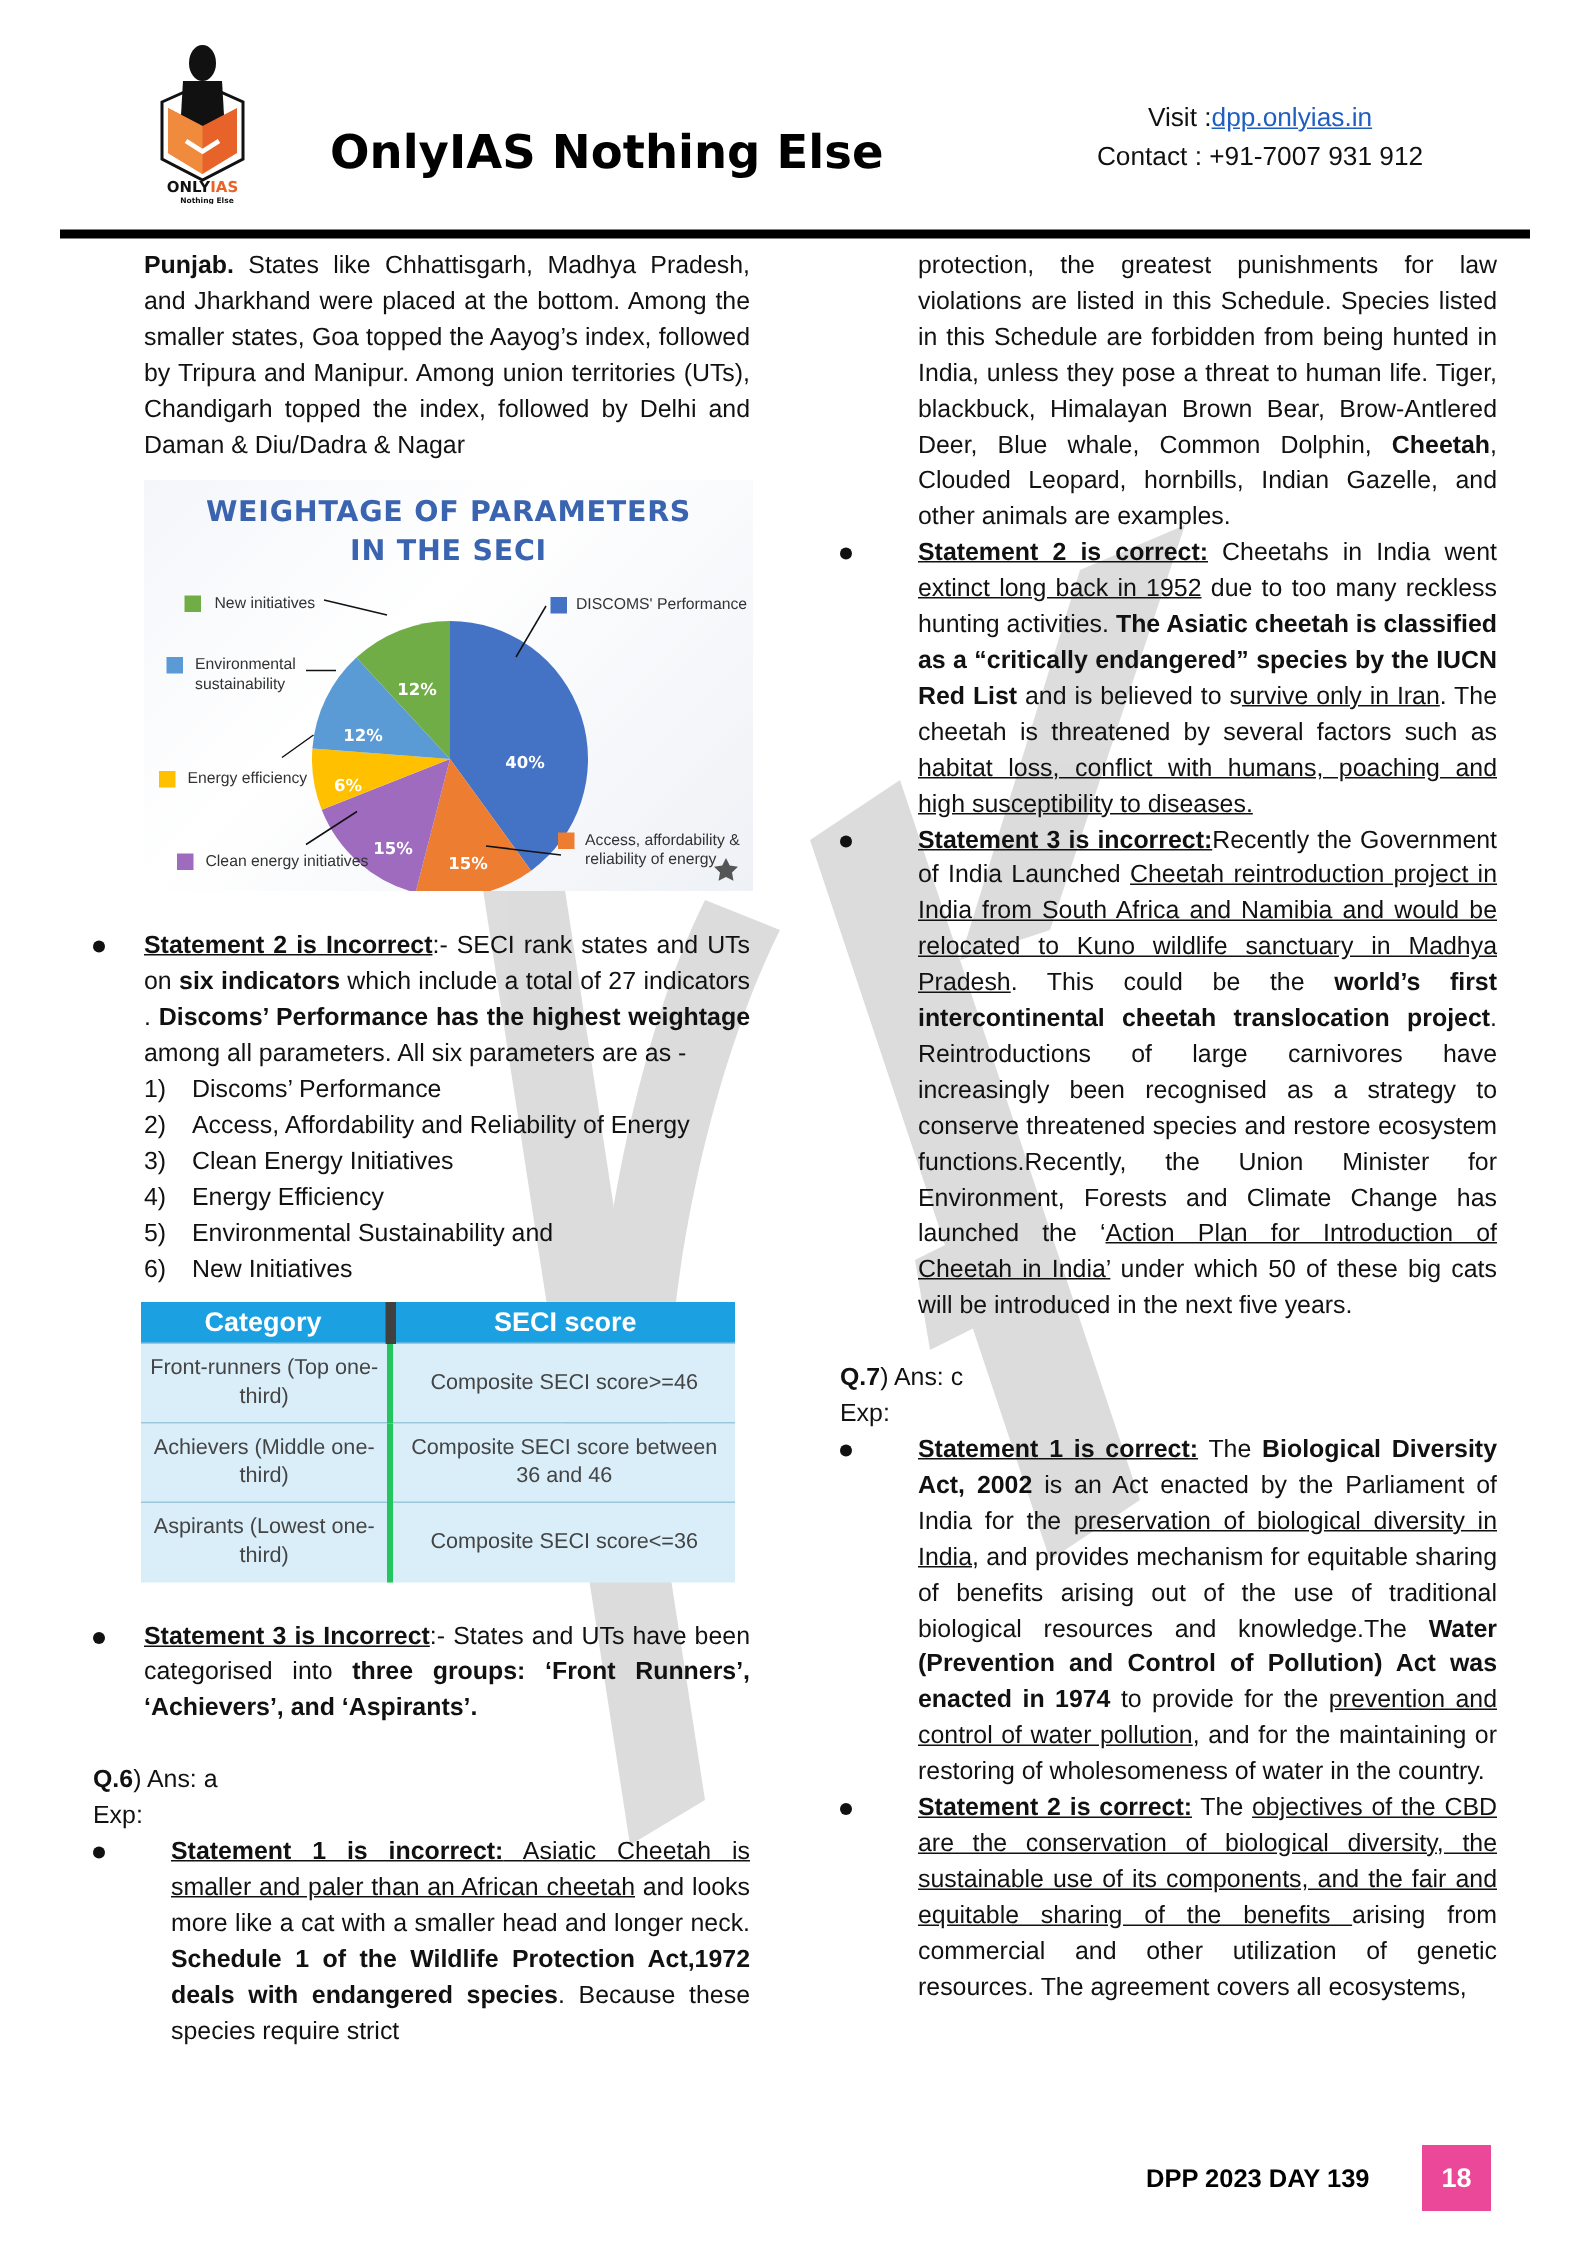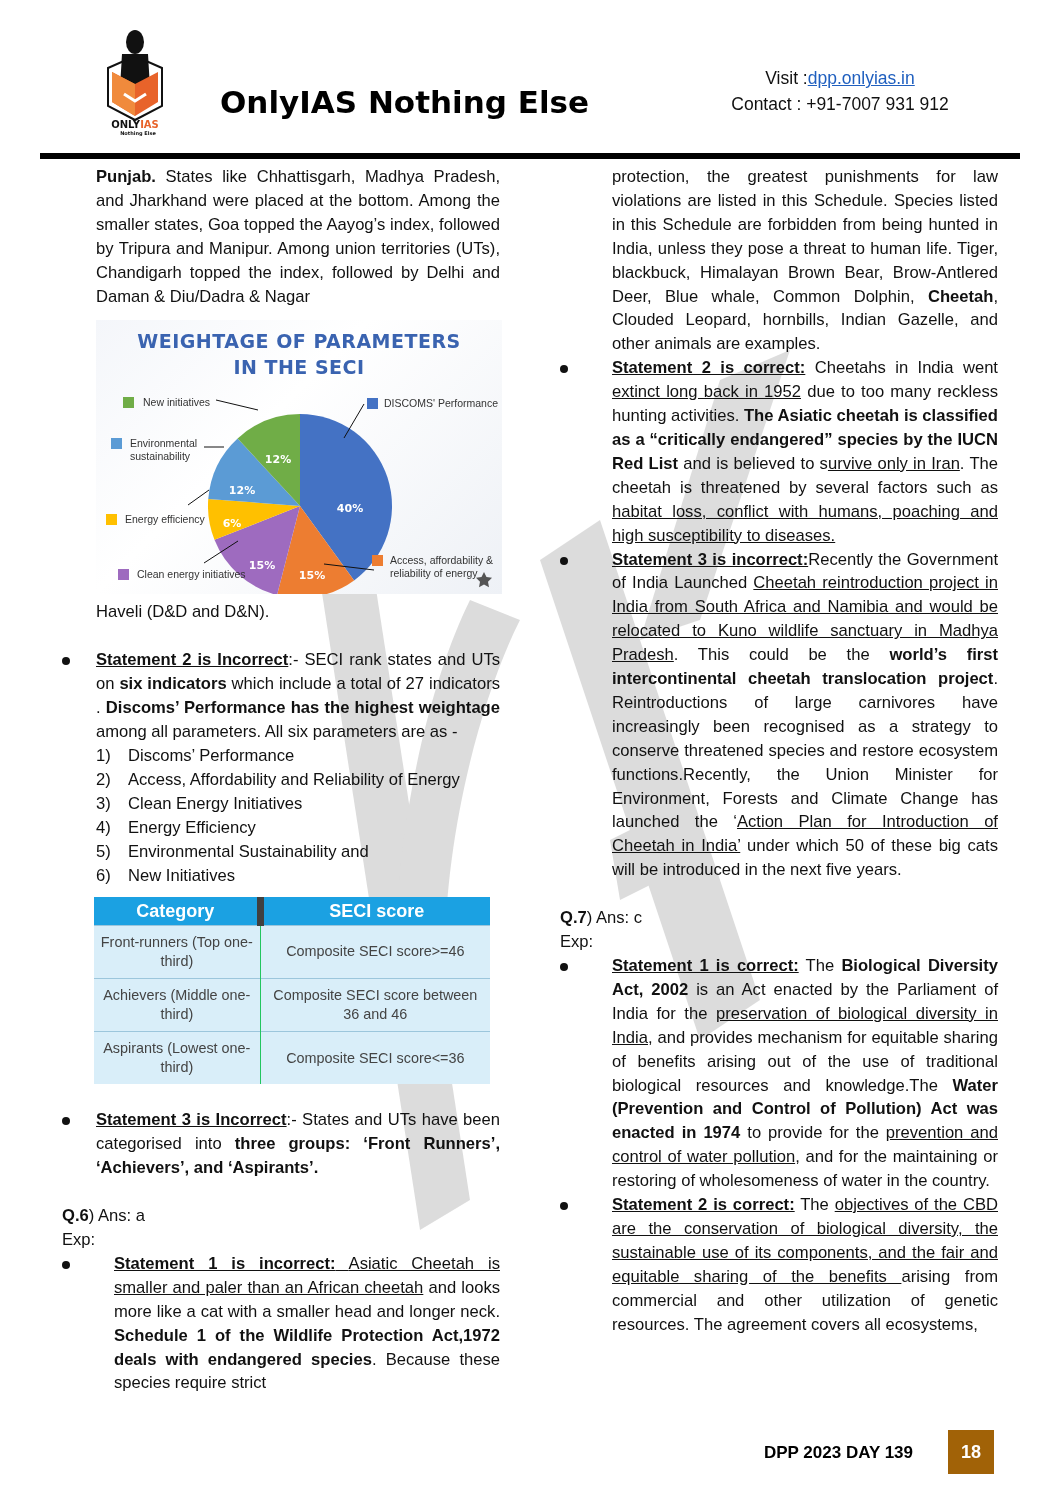--- a/index.html
+++ b/index.html
@@ -39,26 +39,26 @@
   .pct { font-family: "DejaVu Sans", sans-serif; font-weight: bold; font-size: 11px; fill: #fff; }
 
   
   .numlist { margin-left: 34px; }
   .numlist .li { display: flex; }
   .numlist .num { width: 32px; }
 
   
   .seci-table { margin-left: 32px; margin-top: 10px; width: 396px; border-collapse: collapse; font-size: 14.4px; line-height: 19px; color: #444; }
   .seci-table th { background: #1ba1e2; color: #fff; font-weight: bold; font-size: 18px; height: 28px; border-right: 7px solid #404040; }
-  .seci-table td { background: #d9eef9; text-align: center; height: 53px; border-top: 1px solid #9cc6dc; border-right: 1px solid #22c55e; padding: 2px 6px; }
+  .seci-table td { background: #d9eef9; text-align: center; height: 53px; border-top: 1px solid #9cc6dc; border-right: 4px solid #22c55e; padding: 2px 6px; }
   .seci-table td:last-child, .seci-table th:last-child { border-right: none; }
 
   
   .footer-label { position: absolute; left: 764px; top: 1443px; font-family: "Liberation Sans", sans-serif; font-weight: bold; font-size: 17px; color: #000; z-index: 2; }
-  .page-badge { position: absolute; left: 948px; top: 1430px; width: 46px; height: 44px; background: #a16207; color: #fff; font-weight: bold; font-size: 18px; display: flex; align-items: center; justify-content: center; z-index: 2; }
+  .page-badge { position: absolute; left: 948px; top: 1430px; width: 46px; height: 44px; background: #ec4899; color: #fff; font-weight: bold; font-size: 18px; display: flex; align-items: center; justify-content: center; z-index: 2; }
 </style>
 </head>
 <body>
 
 <svg class="watermark" viewBox="0 0 1059 1496">
   <g fill="#d9d9d9" opacity="0.9">
     <path d="M300,450 L350,420 L470,1200 L420,1230 Z"></path>
     <path d="M470,600 C420,700 380,900 400,1050 L450,1040 C430,900 470,720 520,620 Z"></path>
     <path d="M540,560 L600,520 L760,1000 L700,1040 Z"></path>
     <path d="M610,840 L690,800 L700,860 L620,900 Z"></path>
@@ -126,21 +126,20 @@
     <div class="legend-sq" style="left:15px;top:118px;background:#5b9bd5"></div>
     <div class="legend-item" style="left:34px;top:117px;width:80px">Environmental sustainability</div>
     <div class="legend-sq" style="left:10px;top:194px;background:#ffc000"></div>
     <div class="legend-item" style="left:29px;top:193px">Energy efficiency</div>
     <div class="legend-sq" style="left:22px;top:249px;background:#9e6bbf"></div>
     <div class="legend-item" style="left:41px;top:248px">Clean energy initiatives</div>
     <div class="legend-sq" style="left:276px;top:235px;background:#ed7d31"></div>
     <div class="legend-item" style="left:294px;top:234px;width:108px">Access, affordability &amp; reliability of energy</div>
   </div>
 
-  <p class="indent1" style="margin-top:6px">Haveli (D&amp;D and D&amp;N).</p>
   <div class="gap"></div>
 
   <div class="bullet">
     <span class="bullet-dot"></span>
     <p class="just indent1"><span class="b u">Statement 2 is Incorrect</span><span>:- SECI rank states and UTs on </span><span class="b">six indicators</span><span> which include a total of 27 indicators . </span><span class="b">Discoms’ Performance has the highest weightage</span><span> among all parameters. All six parameters are as -</span></p>
   </div>
   <div class="numlist">
     <div class="li">
         <span class="num">1)</span>
         <span>Discoms’ Performance</span>

